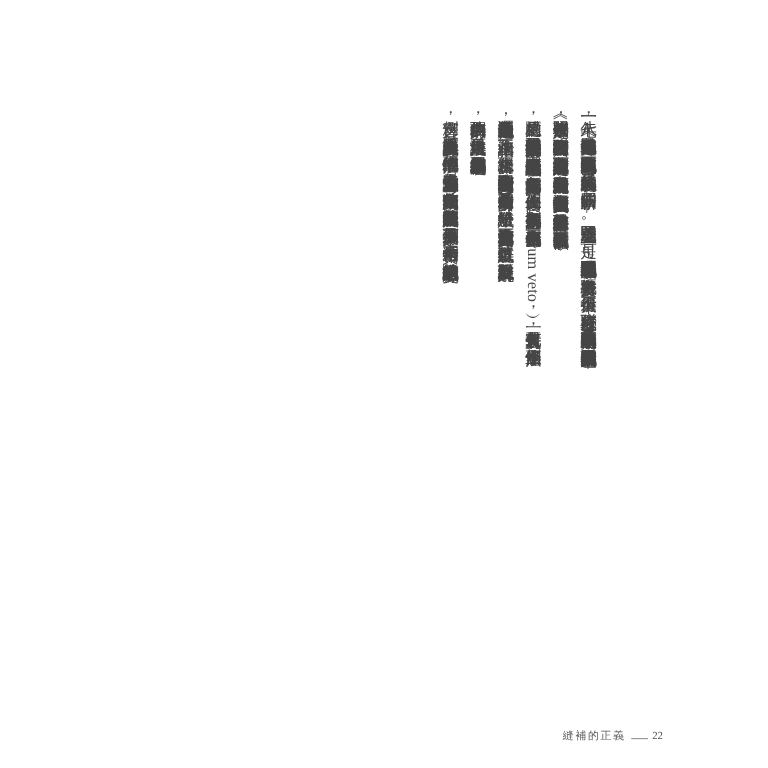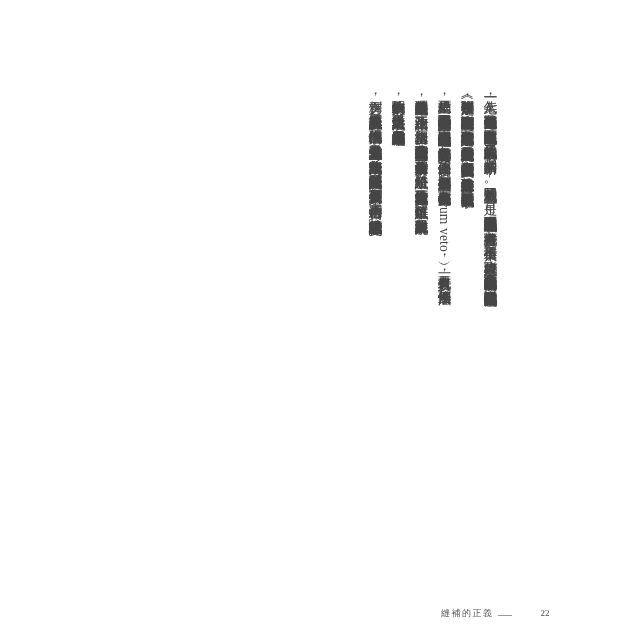--- a/index.html
+++ b/index.html
@@ -42,33 +42,33 @@
     left: 441px;
     display: flex;
     align-items: flex-end;
     gap: 4px;
     color: #5a5a5a;
   }
   .footer-title {
     font-size: 9px;
     letter-spacing: 1.5px;
     line-height: 12px;
+    margin-left: 28px;
   }
   .footer-line {
     width: 14px;
     height: 1px;
     background: #9a9a9a;
     margin-bottom: 3px;
   }
   .footer-page {
     font-size: 9px;
     line-height: 12px;
     color: #4f4f4f;
     font-family: "Liberation Serif", "DejaVu Serif", serif;
-    margin-left: 25px;
   }
 </style>
 </head>
 <body>
 
 <div class="page">
 
   <div class="text-block">
     <p>一七八一年，各殖民地全體通過《邦聯條例》，而北美殖民地也在歐洲各國的幫助下，勉強贏得了最終的勝利，一個嶄新的國家——美利堅合眾國成立了。可是，獨立戰爭期間北美十三塊殖民地為了贏得戰爭，多方籌措戰爭經費，不得不大量舉債，邦聯政府成立後，繼承了獨立戰爭時期留下的巨額債務，此時《邦聯條例》的各種缺失也暴露在了他人眼中。</p>
     <p>依照《邦聯條例》規定，邦聯政府並沒有權利向各州開徵稅收，而各地方政府卻可以自行訂定自己的收稅規則，中央所有的財政完全只能依賴各州自行繳納，沒有任何權力強制要求各州支付拖欠的費用，以致中央政府無力維持普通的日常辦公，更不可能償還巨額的戰爭債務。</p>

